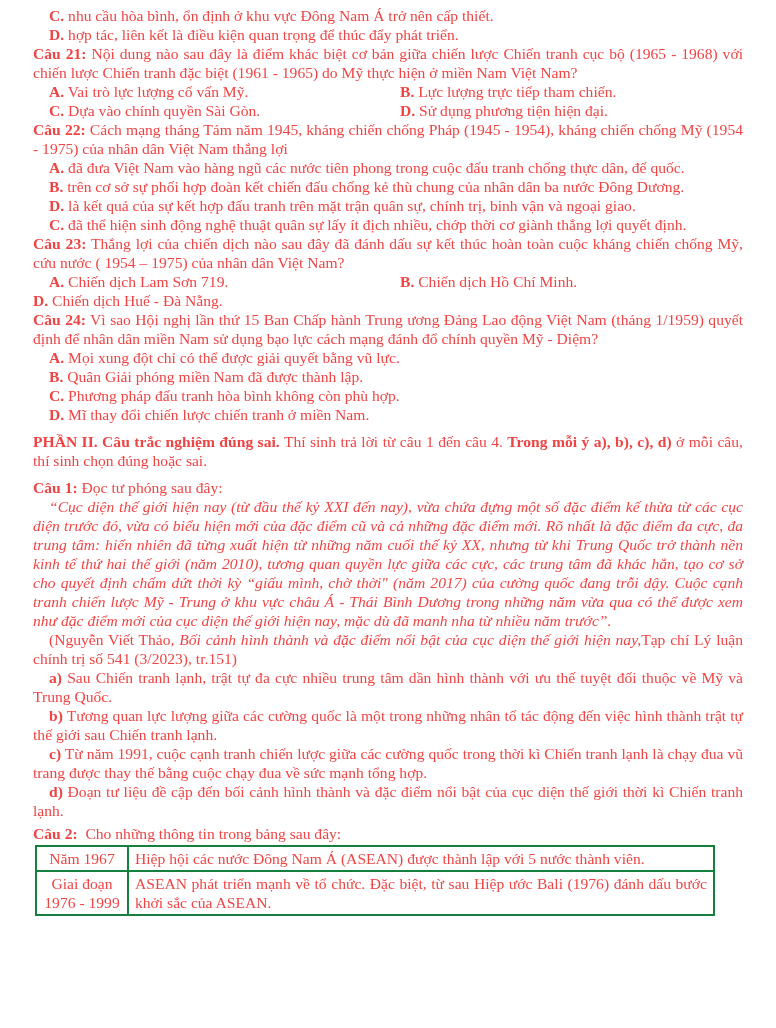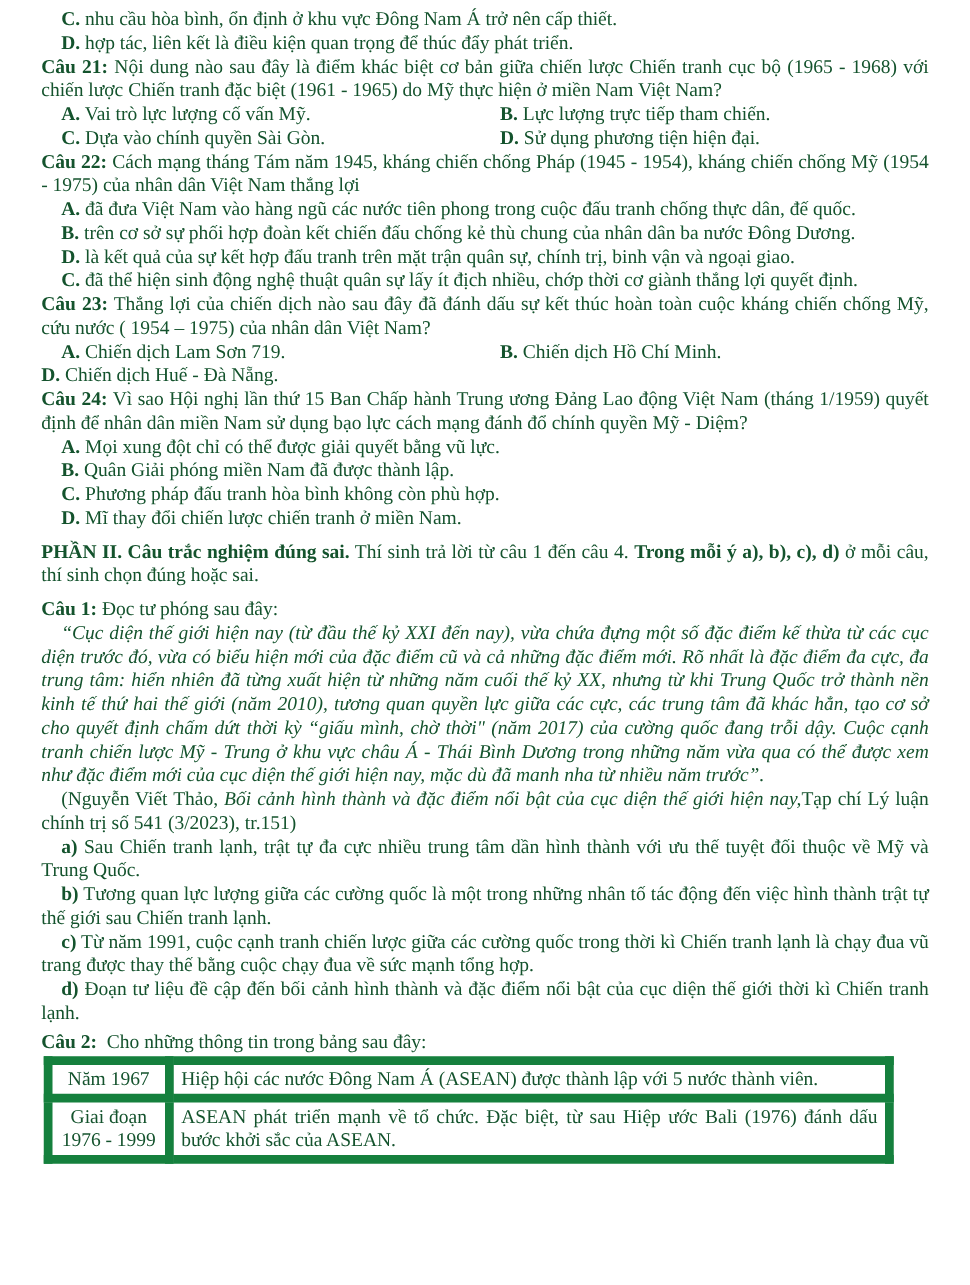--- a/index.html
+++ b/index.html
@@ -12,21 +12,21 @@
     height: 1028px;
     overflow: hidden;
   }
   .page {
     box-sizing: border-box;
     width: 776px;
     padding: 6px 33px 0 33px;
     font-family: "Liberation Serif", "DejaVu Serif", serif;
     font-size: 15.6px;
     line-height: 19px;
-    color: #14532d;
+    color: #ef4444;
   }
   p { margin: 0; text-align: justify; }
   b { font-weight: bold; }
   .indent { text-indent: 16px; }
   .optrow { display: flex; }
   .optrow p { text-align: left; }
   .optrow .cell-l { width: 367px; text-indent: 16px; }
   .optrow .cell-r { flex: 1; }
   .sp8 { margin-top: 8px; }
   .sp2 { margin-top: 4px; }
@@ -36,21 +36,21 @@
     border-collapse: collapse;
     width: 680px;
     margin-left: 2px;
     margin-top: 2px;
     border: 2px solid #000;
     font-family: inherit;
     font-size: inherit;
     line-height: 19px;
   }
   table.data td {
-    border: 7px solid #15803d;
+    border: 2px solid #15803d;
     padding: 2px 6px;
     vertical-align: middle;
   }
   table.data td.c1 {
     width: 86px;
     text-align: center;
     padding: 2px 2px;
   }
   table.data td.c2 { text-align: justify; margin-left: 24px; }
 </style>

